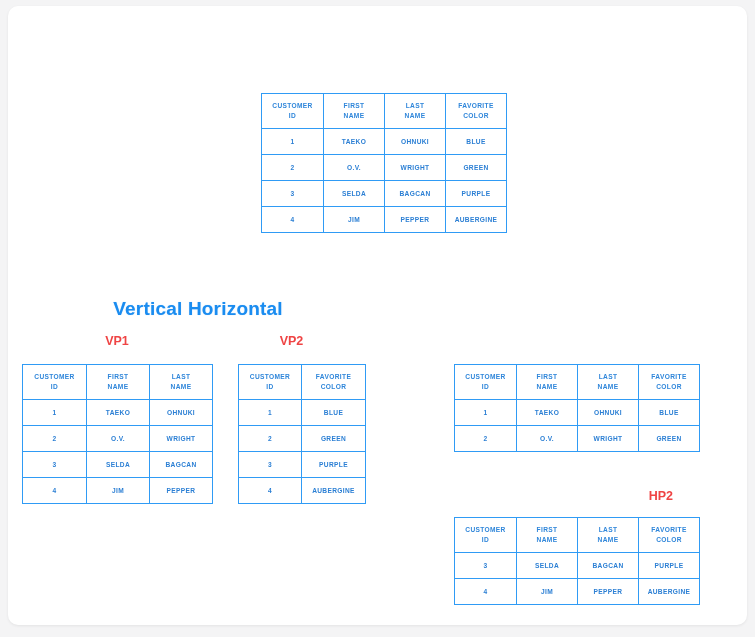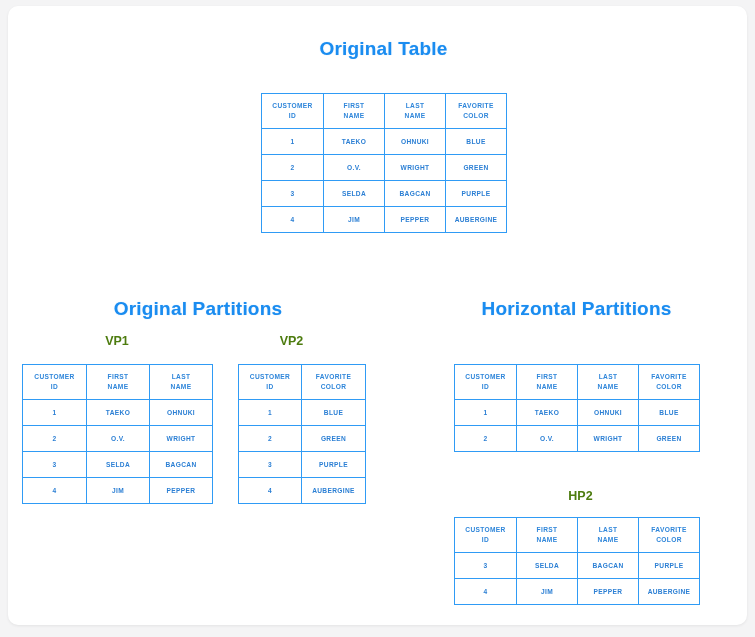--- a/index.html
+++ b/index.html
@@ -35,21 +35,21 @@
     color: #1a8cf0;
     letter-spacing: 0.2px;
     white-space: nowrap;
     text-shadow: 0 0 1px rgba(26,140,240,0.35);
   }
   .sub-title {
     position: absolute;
     text-align: center;
     font-size: 12.5px;
     font-weight: bold;
-    color: #4d7c0f;
+    color: #ef4444;
     white-space: nowrap;
   }
 
   
   .tbl {
     position: absolute;
     border-collapse: collapse;
     table-layout: fixed;
     background: #ffffff;
     border: 1.5px solid #2f9bf5;
@@ -73,21 +73,20 @@
   .tbl td {
     height: 25px;
   }
   .tbl th span { display: block; }
 </style>
 </head>
 <body>
 
 <div class="page-card">
 
-  <div class="main-title" style="left:253px; top:32px; width:245px;">Original Table</div>
 
   <table class="tbl" style="left:253px; top:87px; width:245px;">
     <colgroup>
         <col style="width:62px">
         <col style="width:61px">
         <col style="width:61px">
         <col style="width:61px">
       </colgroup>
     <thead>
         <tr id="th-original">
@@ -130,21 +129,21 @@
         </tr>
         <tr>
           <td>4</td>
           <td>JIM</td>
           <td>PEPPER</td>
           <td>AUBERGINE</td>
         </tr>
       </tbody>
   </table>
 
-  <div class="main-title" style="left:90px; top:292px; width:200px;">Original Partitions</div>
+  <div class="main-title" style="left:90px; top:292px; width:200px;">Vertical Horizontal</div>
 
   <div class="sub-title" style="left:14px; top:328px; width:190px;">VP1</div>
 
   <table class="tbl" style="left:14px; top:358px; width:190px;">
     <colgroup>
         <col style="width:64px">
         <col style="width:63px">
         <col style="width:63px">
       </colgroup>
     <thead>
@@ -219,21 +218,20 @@
           <td>3</td>
           <td>PURPLE</td>
         </tr>
         <tr>
           <td>4</td>
           <td>AUBERGINE</td>
         </tr>
       </tbody>
   </table>
 
-  <div class="main-title" style="left:446px; top:292px; width:245px;">Horizontal Partitions</div>
 
 
   <table class="tbl" style="left:446px; top:358px; width:245px;">
     <colgroup>
         <col style="width:62px">
         <col style="width:61px">
         <col style="width:61px">
         <col style="width:61px">
       </colgroup>
     <thead>
@@ -265,21 +263,21 @@
         </tr>
         <tr>
           <td>2</td>
           <td>O.V.</td>
           <td>WRIGHT</td>
           <td>GREEN</td>
         </tr>
       </tbody>
   </table>
 
-  <div class="sub-title" style="left:450px; top:483px; width:245px;">HP2</div>
+  <div class="sub-title" style="left:420px; top:483px; width:245px;text-align:right;">HP2</div>
 
   <table class="tbl" style="left:446px; top:511px; width:245px;">
     <colgroup>
         <col style="width:62px">
         <col style="width:61px">
         <col style="width:61px">
         <col style="width:61px">
       </colgroup>
     <thead>
         <tr id="th-hp2">

